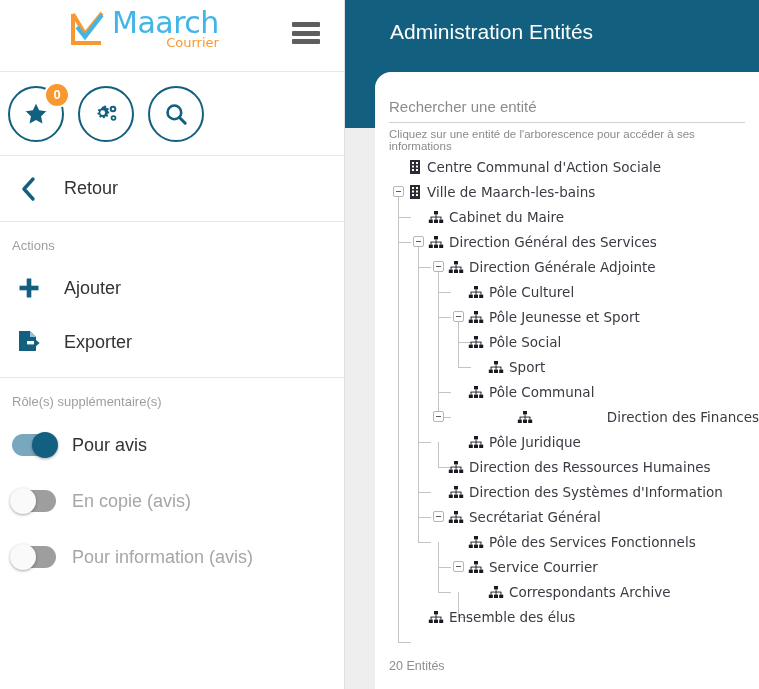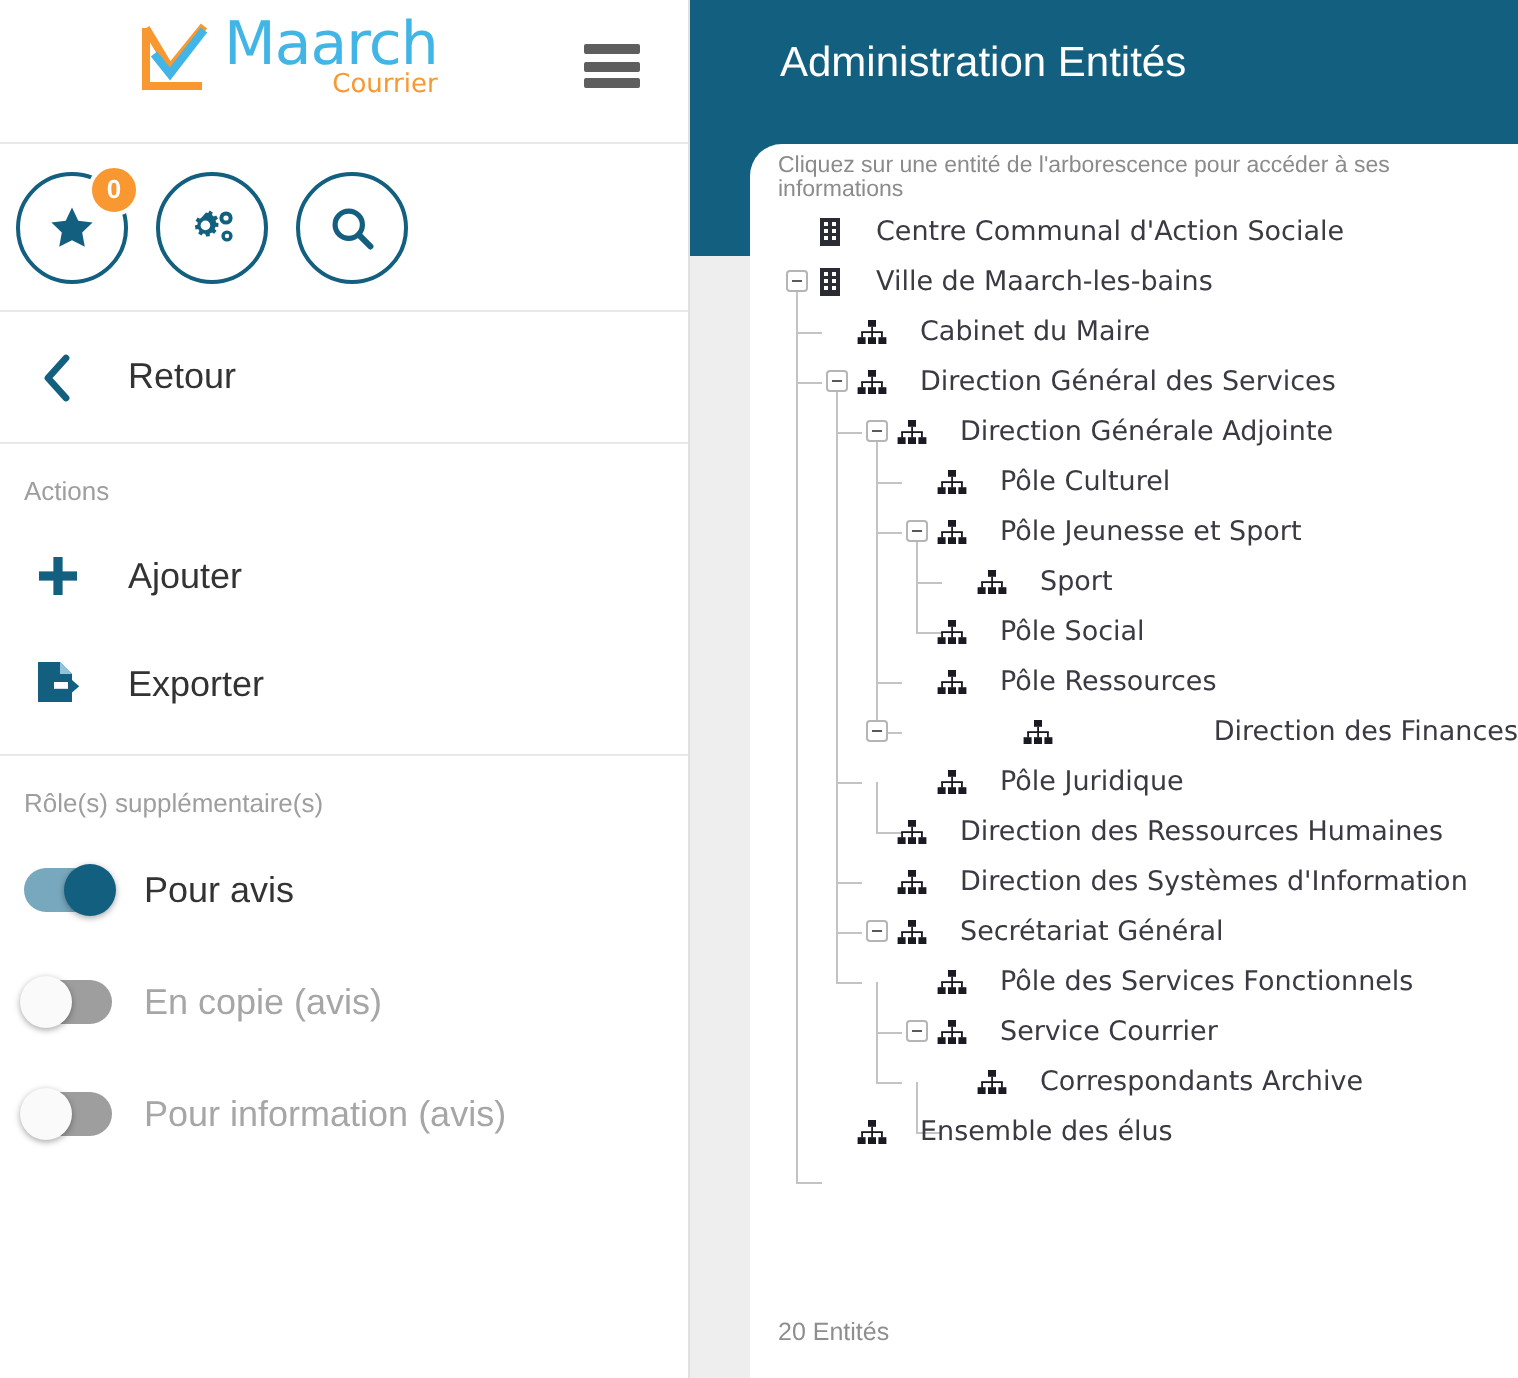--- a/index.html
+++ b/index.html
@@ -130,21 +130,21 @@
     padding: 5px 14px 0 14px;
   }
 
   
   #tree { padding: 2px 0 0 10px; position: relative; }
   .tnode {
     position: relative; height: 25px;
     display: flex; align-items: center;
     white-space: nowrap;
   }
-  .tname { font-size: 13.5px; color: #3a3a42; margin-left: 16px; cursor: pointer;
+  .tname { font-size: 13.5px; color: #3a3a42; margin-left: 5px; cursor: pointer;
            font-family: "DejaVu Sans", sans-serif; }
   .toggler {
     width: 11px; height: 11px; border: 1px solid #b5b5b5; background: #fff;
     border-radius: 2px; position: relative; flex: none; cursor: pointer;
     margin-right: 4px;
   }
   .toggler::before {
     content: ""; position: absolute; left: 2px; top: 4px;
     width: 5px; height: 1px; background: #5a5a5a;
   }
@@ -270,20 +270,23 @@
         <span class="lbl">Pour information (avis)</span>
       </div>
     </div>
   </div>
 
   <div id="right-side">
     <div id="header-band"></div>
     <div id="header-title">Administration Entités</div>
 
     <div id="white-panel">
+      <div id="search-wrap">
+        <input id="search-input" type="text" placeholder="Rechercher une entité" style="">
+      </div>
       <div id="hint">Cliquez sur une entité de l'arborescence pour accéder à ses informations</div>
 
       <div id="tree">
           <div style="position: absolute; left: 10px; top: 2px; width: 100%; height: 100%; pointer-events: none;">
             <div class="hline" style="left: 13px; top: 62.5px; width: 13px;"></div>
             <div class="vline" style="left: 13px; top: 37.5px; height: 25px;"></div>
             <div class="hline" style="left: 13px; top: 87.5px; width: 13px;"></div>
             <div class="vline" style="left: 13px; top: 62.5px; height: 25px;"></div>
             <div class="hline" style="left: 33px; top: 112.5px; width: 13px;"></div>
             <div class="vline" style="left: 33px; top: 87.5px; height: 25px;"></div>
@@ -426,20 +429,37 @@
                 <rect x="11.2" y="9.6" width="4" height="3.4" fill="#1a1a22"></rect>
                 <rect x="7.6" y="4.4" width="0.9" height="2.6" fill="#1a1a22"></rect>
                 <rect x="2.6" y="6.6" width="10.8" height="0.9" fill="#1a1a22"></rect>
                 <rect x="2.6" y="7" width="0.9" height="2.8" fill="#1a1a22"></rect>
                 <rect x="7.6" y="7" width="0.9" height="2.8" fill="#1a1a22"></rect>
                 <rect x="12.5" y="7" width="0.9" height="2.8" fill="#1a1a22"></rect>
               </svg>
             </span>
             <span class="tname">Pôle Jeunesse et Sport</span>
           </div>
+          <div class="tnode" style="padding-left: 68px;">
+            <span class="spacer-tog"></span>
+            <span class="icn">
+              <svg width="16" height="14" viewBox="0 0 16 14">
+                <rect x="6" y="1" width="4" height="3.4" fill="#1a1a22"></rect>
+                <rect x="0.8" y="9.6" width="4" height="3.4" fill="#1a1a22"></rect>
+                <rect x="6" y="9.6" width="4" height="3.4" fill="#1a1a22"></rect>
+                <rect x="11.2" y="9.6" width="4" height="3.4" fill="#1a1a22"></rect>
+                <rect x="7.6" y="4.4" width="0.9" height="2.6" fill="#1a1a22"></rect>
+                <rect x="2.6" y="6.6" width="10.8" height="0.9" fill="#1a1a22"></rect>
+                <rect x="2.6" y="7" width="0.9" height="2.8" fill="#1a1a22"></rect>
+                <rect x="7.6" y="7" width="0.9" height="2.8" fill="#1a1a22"></rect>
+                <rect x="12.5" y="7" width="0.9" height="2.8" fill="#1a1a22"></rect>
+              </svg>
+            </span>
+            <span class="tname">Pôle Social</span>
+          </div>
           <div class="tnode" style="padding-left: 88px;">
             <span class="spacer-tog"></span>
             <span class="icn">
               <svg width="16" height="14" viewBox="0 0 16 14">
                 <rect x="6" y="1" width="4" height="3.4" fill="#1a1a22"></rect>
                 <rect x="0.8" y="9.6" width="4" height="3.4" fill="#1a1a22"></rect>
                 <rect x="6" y="9.6" width="4" height="3.4" fill="#1a1a22"></rect>
                 <rect x="11.2" y="9.6" width="4" height="3.4" fill="#1a1a22"></rect>
                 <rect x="7.6" y="4.4" width="0.9" height="2.6" fill="#1a1a22"></rect>
                 <rect x="2.6" y="6.6" width="10.8" height="0.9" fill="#1a1a22"></rect>
@@ -458,38 +478,21 @@
                 <rect x="0.8" y="9.6" width="4" height="3.4" fill="#1a1a22"></rect>
                 <rect x="6" y="9.6" width="4" height="3.4" fill="#1a1a22"></rect>
                 <rect x="11.2" y="9.6" width="4" height="3.4" fill="#1a1a22"></rect>
                 <rect x="7.6" y="4.4" width="0.9" height="2.6" fill="#1a1a22"></rect>
                 <rect x="2.6" y="6.6" width="10.8" height="0.9" fill="#1a1a22"></rect>
                 <rect x="2.6" y="7" width="0.9" height="2.8" fill="#1a1a22"></rect>
                 <rect x="7.6" y="7" width="0.9" height="2.8" fill="#1a1a22"></rect>
                 <rect x="12.5" y="7" width="0.9" height="2.8" fill="#1a1a22"></rect>
               </svg>
             </span>
-            <span class="tname">Pôle Social</span>
-          </div>
-          <div class="tnode" style="padding-left: 68px;">
-            <span class="spacer-tog"></span>
-            <span class="icn">
-              <svg width="16" height="14" viewBox="0 0 16 14">
-                <rect x="6" y="1" width="4" height="3.4" fill="#1a1a22"></rect>
-                <rect x="0.8" y="9.6" width="4" height="3.4" fill="#1a1a22"></rect>
-                <rect x="6" y="9.6" width="4" height="3.4" fill="#1a1a22"></rect>
-                <rect x="11.2" y="9.6" width="4" height="3.4" fill="#1a1a22"></rect>
-                <rect x="7.6" y="4.4" width="0.9" height="2.6" fill="#1a1a22"></rect>
-                <rect x="2.6" y="6.6" width="10.8" height="0.9" fill="#1a1a22"></rect>
-                <rect x="2.6" y="7" width="0.9" height="2.8" fill="#1a1a22"></rect>
-                <rect x="7.6" y="7" width="0.9" height="2.8" fill="#1a1a22"></rect>
-                <rect x="12.5" y="7" width="0.9" height="2.8" fill="#1a1a22"></rect>
-              </svg>
-            </span>
-            <span class="tname">Pôle Ressources</span>
+            <span class="tname">Pôle Communal</span>
           </div>
           <div class="tnode" style="padding-left: 48px; justify-content: space-between;">
             <span class="toggler"></span>
             <span class="icn">
               <svg width="16" height="14" viewBox="0 0 16 14">
                 <rect x="6" y="1" width="4" height="3.4" fill="#1a1a22"></rect>
                 <rect x="0.8" y="9.6" width="4" height="3.4" fill="#1a1a22"></rect>
                 <rect x="6" y="9.6" width="4" height="3.4" fill="#1a1a22"></rect>
                 <rect x="11.2" y="9.6" width="4" height="3.4" fill="#1a1a22"></rect>
                 <rect x="7.6" y="4.4" width="0.9" height="2.6" fill="#1a1a22"></rect>

